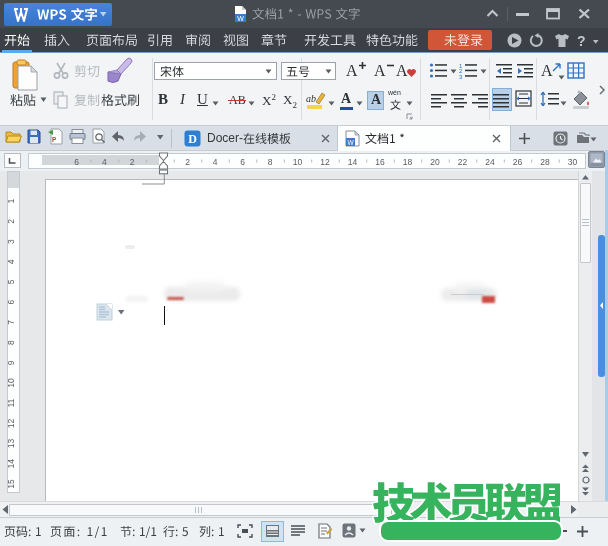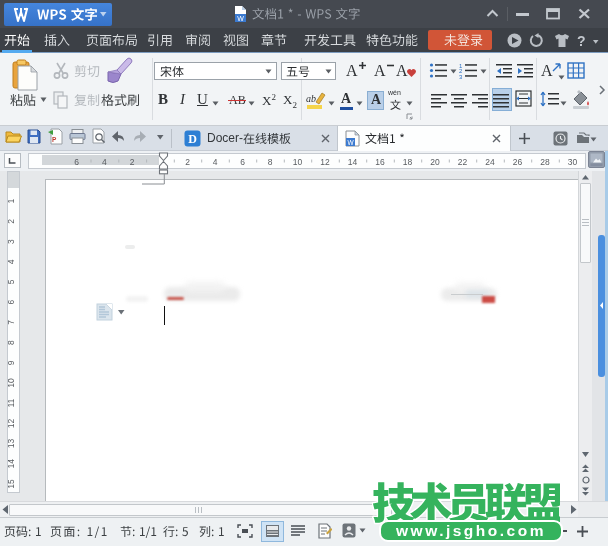--- a/index.html
+++ b/index.html
@@ -540,13 +540,12 @@
       <path d="M0.5 0.5 L6.5 0.5 L3.5 4.5 Z" fill="#5f646b"></path>
     </svg>
 <div class="abs" style="left:556px;top:529.5px;width:11px;height:2px;background:#4a4f55"></div>
 <svg class="abs" style="left:576px;top:525px" width="13" height="13">
       <path d="M6.5 1 V12 M1 6.5 H12" stroke="#4a4f55" stroke-width="1.8"></path>
     </svg>
 <svg style="position:absolute;left:372px;top:476.3px" width="187.5" height="58.0" viewBox="0 -43.0 187.5 58.0">
       <path d="M25.5 -36.8L25.5 -31.0L16.8 -31.0L16.8 -25.2L25.5 -25.2L25.5 -20.8L17.5 -20.8L17.5 -15.2L20.2 -15.2L18.2 -14.6C19.7 -11.1 21.6 -8.0 23.8 -5.3C21.0 -3.7 17.8 -2.5 14.3 -1.7C15.5 -0.3 16.9 2.3 17.6 4.0C21.7 2.8 25.3 1.2 28.4 -0.9C31.3 1.3 34.7 3.0 38.8 4.1C39.6 2.5 41.4 0.0 42.7 -1.2C39.2 -2.1 36.1 -3.4 33.4 -5.0C36.9 -8.7 39.5 -13.4 41.1 -19.4L37.0 -21.0L36.0 -20.8L31.7 -20.8L31.7 -25.2L41.0 -25.2L41.0 -31.0L31.7 -31.0L31.7 -36.8ZM24.3 -15.2L33.2 -15.2C32.0 -12.8 30.5 -10.7 28.6 -8.9C26.8 -10.8 25.4 -12.9 24.3 -15.2ZM6.1 -36.8L6.1 -28.9L1.5 -28.9L1.5 -23.1L6.1 -23.1L6.1 -16.5L0.9 -15.4L2.5 -9.5L6.1 -10.3L6.1 -2.7C6.1 -2.1 5.9 -1.8 5.3 -1.8C4.8 -1.8 3.0 -1.8 1.5 -1.9C2.2 -0.3 3.0 2.2 3.2 3.8C6.3 3.8 8.6 3.6 10.2 2.7C11.8 1.7 12.3 0.2 12.3 -2.6L12.3 -11.8L16.6 -12.9L15.8 -18.7L12.3 -17.8L12.3 -23.1L16.3 -23.1L16.3 -28.9L12.3 -28.9L12.3 -36.8ZM63.5 -32.8C65.7 -30.9 68.8 -28.1 70.2 -26.4L62.6 -26.4L62.6 -36.7L55.7 -36.7L55.7 -26.4L40.0 -26.4L40.0 -20.2L54.0 -20.2C50.5 -14.3 44.6 -8.6 38.1 -5.4C39.6 -4.1 41.8 -1.5 42.9 0.1C47.8 -2.7 52.2 -6.9 55.7 -11.8L55.7 4.1L62.6 4.1L62.6 -14.0C66.1 -8.6 70.5 -3.6 75.0 -0.2C76.1 -2.0 78.4 -4.6 80.0 -5.8C74.6 -9.2 68.9 -14.8 65.3 -20.2L78.0 -20.2L78.0 -26.4L70.4 -26.4L75.2 -30.5C73.6 -32.2 70.3 -34.8 68.2 -36.5ZM89.0 -29.9L104.1 -29.9L104.1 -27.5L89.0 -27.5ZM82.4 -35.1L82.4 -22.2L111.1 -22.2L111.1 -35.1ZM92.8 -12.8L92.8 -9.2C92.8 -6.6 91.4 -3.0 77.1 -0.5C78.6 0.8 80.6 3.2 81.4 4.6C96.7 1.1 99.6 -4.4 99.6 -9.0L99.6 -12.8ZM98.2 -1.3C102.9 0.2 109.8 2.8 113.1 4.5L116.2 -0.9C112.7 -2.5 105.6 -4.8 101.2 -6.0ZM80.4 -20.1L80.4 -4.3L86.9 -4.3L86.9 -14.4L106.4 -14.4L106.4 -5.0L113.3 -5.0L113.3 -20.1ZM113.5 -7.0L114.7 -1.2L124.6 -3.0L124.6 4.1L129.8 4.1L129.8 0.5C131.4 1.5 133.2 3.4 134.1 4.6C138.2 2.1 140.8 -0.9 142.5 -4.0C144.5 -0.5 147.2 2.3 150.9 4.0C151.8 2.4 153.6 0.0 154.9 -1.2C150.0 -3.0 146.7 -6.9 145.0 -11.6L145.1 -11.7L154.2 -11.7L154.2 -17.3L145.4 -17.3L145.4 -22.3L153.1 -22.3L153.1 -27.9L148.7 -27.9C149.8 -29.8 151.0 -32.1 152.1 -34.4L145.8 -36.0C145.1 -33.5 143.8 -30.2 142.6 -27.9L138.1 -27.9L141.9 -29.9C141.1 -31.7 139.3 -34.2 137.7 -36.1L132.7 -33.7C134.1 -32.0 135.5 -29.7 136.4 -27.9L132.4 -27.9L132.4 -22.3L139.1 -22.3L139.1 -17.3L131.7 -17.3L131.7 -11.7L138.6 -11.7C137.9 -7.8 135.7 -3.4 129.8 0.0L129.8 -3.9L133.0 -4.5L132.6 -9.8L129.8 -9.4L129.8 -29.7L131.2 -29.7L131.2 -35.3L114.1 -35.3L114.1 -29.7L115.7 -29.7L115.7 -7.3ZM121.1 -29.7L124.6 -29.7L124.6 -26.0L121.1 -26.0ZM121.1 -21.0L124.6 -21.0L124.6 -17.3L121.1 -17.3ZM121.1 -12.3L124.6 -12.3L124.6 -8.6L121.1 -8.0ZM156.2 -11.7L156.2 -2.4L151.2 -2.4L151.2 2.9L191.8 2.9L191.8 -2.4L187.1 -2.4L187.1 -11.7L171.6 -11.7C174.0 -13.6 175.4 -16.2 176.1 -18.9L182.9 -18.9L182.9 -17.8C182.9 -17.3 182.7 -17.2 182.2 -17.2C181.6 -17.2 179.8 -17.1 178.4 -17.2C179.2 -15.9 180.2 -13.7 180.5 -12.2C183.2 -12.2 185.3 -12.3 186.9 -13.1C188.6 -13.9 189.1 -15.3 189.1 -17.8L189.1 -35.5L171.5 -35.5L171.5 -27.0C171.5 -23.8 171.2 -20.1 168.8 -17.2L168.8 -34.9L153.6 -34.9L153.6 -14.4L159.2 -14.4L159.2 -16.4L168.1 -16.4L167.1 -15.5C168.3 -14.7 170.5 -12.8 171.4 -11.7ZM177.1 -30.7L182.9 -30.7L182.9 -29.1L177.1 -29.1ZM177.1 -24.9L182.9 -24.9L182.9 -23.1L177.0 -23.1ZM159.2 -23.3L163.2 -23.3L163.2 -21.1L159.2 -21.1ZM159.2 -27.9L159.2 -30.1L163.2 -30.1L163.2 -27.9ZM162.0 -2.4L162.0 -6.9L164.5 -6.9L164.5 -2.4ZM170.2 -2.4L170.2 -6.9L172.7 -6.9L172.7 -2.4ZM178.4 -2.4L178.4 -6.9L181.0 -6.9L181.0 -2.4Z" fill="#35b35d" stroke="#ffffff" stroke-width="3" paint-order="stroke" stroke-linejoin="round"></path>
     </svg>
 <div class="abs" style="left:381px;top:522px;width:180px;height:18px;background:#35b35d;border-radius:9px;border:2px solid #fff;box-sizing:content-box;margin:-2px"></div>
-<div class="abs" style="left:381px;top:522px;width:180px;height:18px;color:#fff;font-size:15.5px;font-weight:bold;text-align:center;line-height:18.5px;letter-spacing:2.5px">www.jsgho.com</div>
 </div>
 </body></html>

